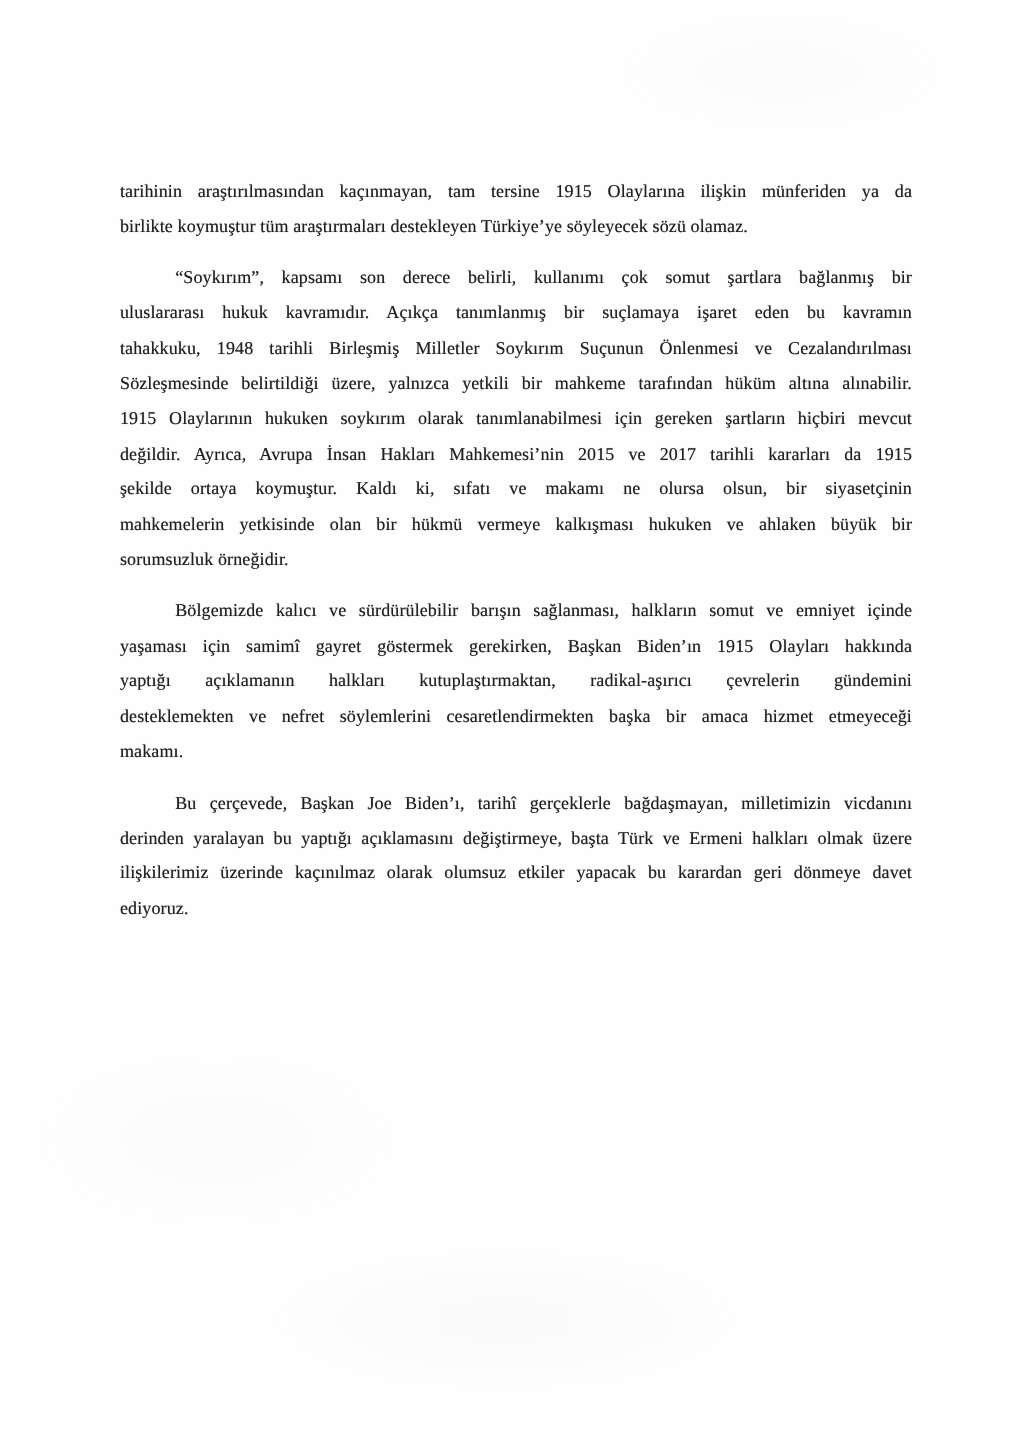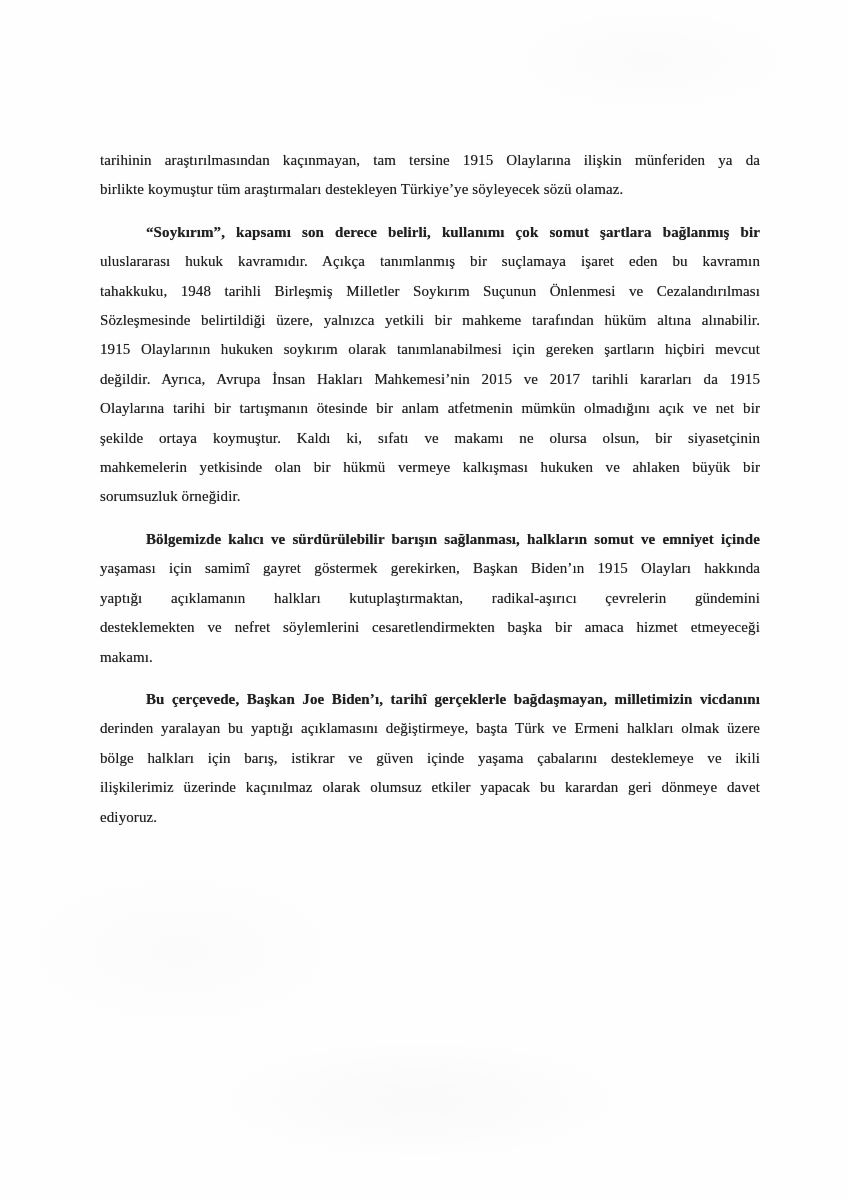--- a/index.html
+++ b/index.html
@@ -46,52 +46,49 @@
     line-height: 29.4px;
     text-align: justify;
     text-align-last: justify;
     white-space: normal;
   }
   .line.last {
     text-align-last: left;
   }
   .line.indent {
     padding-left: 46px;
-    font-weight: bold;
   }
 </style>
 </head>
 <body>
 
 <div class="page">
   <div class="textblock" id="doc">
       <div class="para">
         <div class="line">tarihinin araştırılmasından kaçınmayan, tam tersine 1915 Olaylarına ilişkin münferiden ya da</div>
         <div class="line last">birlikte koymuştur tüm araştırmaları destekleyen Türkiye’ye söyleyecek sözü olamaz.</div>
       </div>
       <div class="para">
         <div class="line indent">“Soykırım”, kapsamı son derece belirli, kullanımı çok somut şartlara bağlanmış bir</div>
         <div class="line">uluslararası hukuk kavramıdır. Açıkça tanımlanmış bir suçlamaya işaret eden bu kavramın</div>
         <div class="line">tahakkuku, 1948 tarihli Birleşmiş Milletler Soykırım Suçunun Önlenmesi ve Cezalandırılması</div>
         <div class="line">Sözleşmesinde belirtildiği üzere, yalnızca yetkili bir mahkeme tarafından hüküm altına alınabilir.</div>
         <div class="line">1915 Olaylarının hukuken soykırım olarak tanımlanabilmesi için gereken şartların hiçbiri mevcut</div>
         <div class="line">değildir. Ayrıca, Avrupa İnsan Hakları Mahkemesi’nin 2015 ve 2017 tarihli kararları da 1915</div>
-        <div class="line">Olaylarına tarihi bir tartışmanın ötesinde bir anlam atfetmenin mümkün olmadığını açık ve net bir</div>
         <div class="line">şekilde ortaya koymuştur. Kaldı ki, sıfatı ve makamı ne olursa olsun, bir siyasetçinin</div>
         <div class="line">mahkemelerin yetkisinde olan bir hükmü vermeye kalkışması hukuken ve ahlaken büyük bir</div>
         <div class="line last">sorumsuzluk örneğidir.</div>
       </div>
       <div class="para">
         <div class="line indent">Bölgemizde kalıcı ve sürdürülebilir barışın sağlanması, halkların somut ve emniyet içinde</div>
         <div class="line">yaşaması için samimî gayret göstermek gerekirken, Başkan Biden’ın 1915 Olayları hakkında</div>
         <div class="line">yaptığı açıklamanın halkları kutuplaştırmaktan, radikal-aşırıcı çevrelerin gündemini</div>
         <div class="line">desteklemekten ve nefret söylemlerini cesaretlendirmekten başka bir amaca hizmet etmeyeceği</div>
         <div class="line last">makamı.</div>
       </div>
       <div class="para">
         <div class="line indent">Bu çerçevede, Başkan Joe Biden’ı, tarihî gerçeklerle bağdaşmayan, milletimizin vicdanını</div>
         <div class="line">derinden yaralayan bu yaptığı açıklamasını değiştirmeye, başta Türk ve Ermeni halkları olmak üzere</div>
-        <div class="line">bölge halkları için barış, istikrar ve güven içinde yaşama çabalarını desteklemeye ve ikili</div>
         <div class="line">ilişkilerimiz üzerinde kaçınılmaz olarak olumsuz etkiler yapacak bu karardan geri dönmeye davet</div>
         <div class="line last">ediyoruz.</div>
       </div>
     </div>
 </div>
 
 </body></html>

